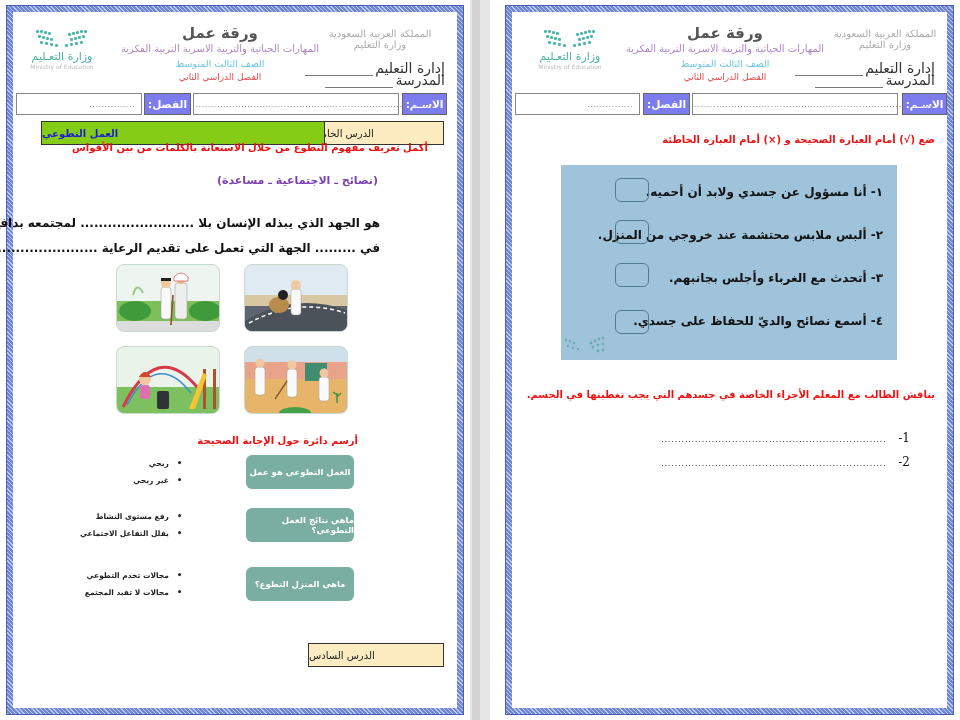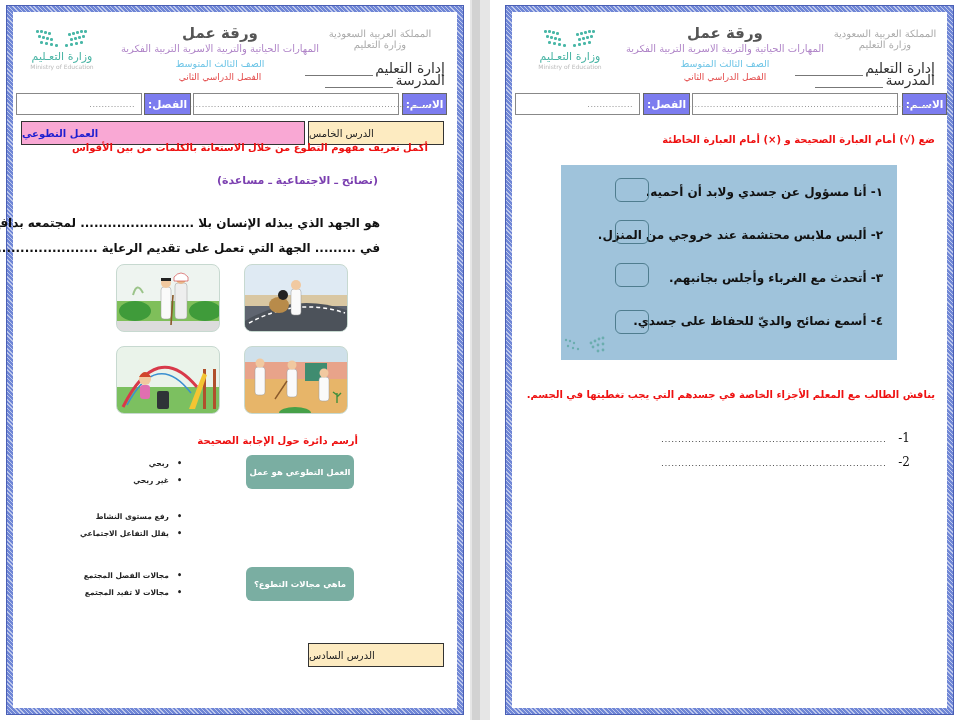--- a/index.html
+++ b/index.html
@@ -47,21 +47,21 @@
     .moe-dots i { position: absolute; width: 2.6px; height: 2.6px; border-radius: 50%; background: #49b7a7; }
     .moe-ar { font-size: 11px; color: #48b4a4; margin-top: 2px; }
     .moe-en { font-size: 6px; color: #bbb; }
 
     
     .lbl-box { background: #7c7cef; color: #fff; font-weight: bold; font-size: 10.5px; display: flex; align-items: center; justify-content: center; border: 1px solid #666; direction: rtl; }
     .field-box { border: 1px solid #888; background: #fff; display: flex; align-items: center; justify-content: center; font-size: 8px; color: #888; letter-spacing: 0.5px; }
 
     
     .lesson-lbl { background: #fdebc1; border: 1px solid #333; display: flex; align-items: center; justify-content: flex-end; padding-right: 8px; font-size: 10px; color: #222; direction: rtl; }
-    .lesson-val { border: 1px solid #333; background: #f9a8d4; display: flex; align-items: center; justify-content: flex-end; padding-right: 8px; font-size: 10px; color: #1f1fd0; direction: rtl; font-weight: bold; }
+    .lesson-val { border: 1px solid #333; background: #84cc16; display: flex; align-items: center; justify-content: flex-end; padding-right: 8px; font-size: 10px; color: #1f1fd0; direction: rtl; font-weight: bold; margin-left: 20px; }
 
     .red-ins { color: #e11; font-size: 10px; font-weight: bold; direction: rtl; text-align: right; }
     .purple { color: #7b3fb0; font-size: 11px; font-weight: bold; direction: rtl; text-align: right; }
     .sent { color: #111; font-size: 12px; font-weight: bold; direction: rtl; text-align: right; white-space: nowrap; margin-top: 20px; }
 
     
     .pic { position: absolute; width: 104px; height: 68px; border-radius: 8px; overflow: hidden; border: 1px solid #c7d9d0; }
 
     
     .teal-btn { position: absolute; width: 108px; height: 34px; border-radius: 6px; background: #7aaea2; color: #fff; font-size: 8.5px; font-weight: bold; display: flex; align-items: center; justify-content: center; direction: rtl; }
@@ -207,30 +207,33 @@
   <div class="abs red-ins" style="right:112px; top:435px; width:300px;">أرسم دائرة حول الإجابة الصحيحة</div>
 
   <div class="teal-btn" style="left:246px; top:455px;">
       <span>العمل التطوعي هو عمل</span>
     </div>
   <div class="bullets" style="right:288px; top:459px;">
     <div>ربحي</div>
     <div>غير ربحي</div>
   </div>
 
+  <div class="teal-btn" style="left:246px; top:508px;">
+      <span>ماهي نتائج العمل التطوعي؟</span>
+    </div>
   <div class="bullets" style="right:288px; top:512px;">
     <div>رفع مستوى النشاط</div>
     <div>يقلل التفاعل الاجتماعي</div>
   </div>
 
   <div class="teal-btn" style="left:246px; top:567px;">
-      <span>ماهي مجالات التطوع؟</span>
+      <span>ماهي المنزل التطوع؟</span>
     </div>
   <div class="bullets" style="right:288px; top:571px;">
-    <div>مجالات الفصل المجتمع</div>
+    <div>مجالات تخدم التطوعي</div>
     <div>مجالات لا تفيد المجتمع</div>
   </div>
 
   <div class="abs lesson-lbl" style="left:308px; top:643px; width:136px; height:24px;">الدرس السادس</div>
 </div>
 
 <div class="page page-right">
   <div class="frame" style="left:16px; right:7px;"></div>
 
   <div class="abs moe-logo" style="left:40px; top:28px; width:80px;">

